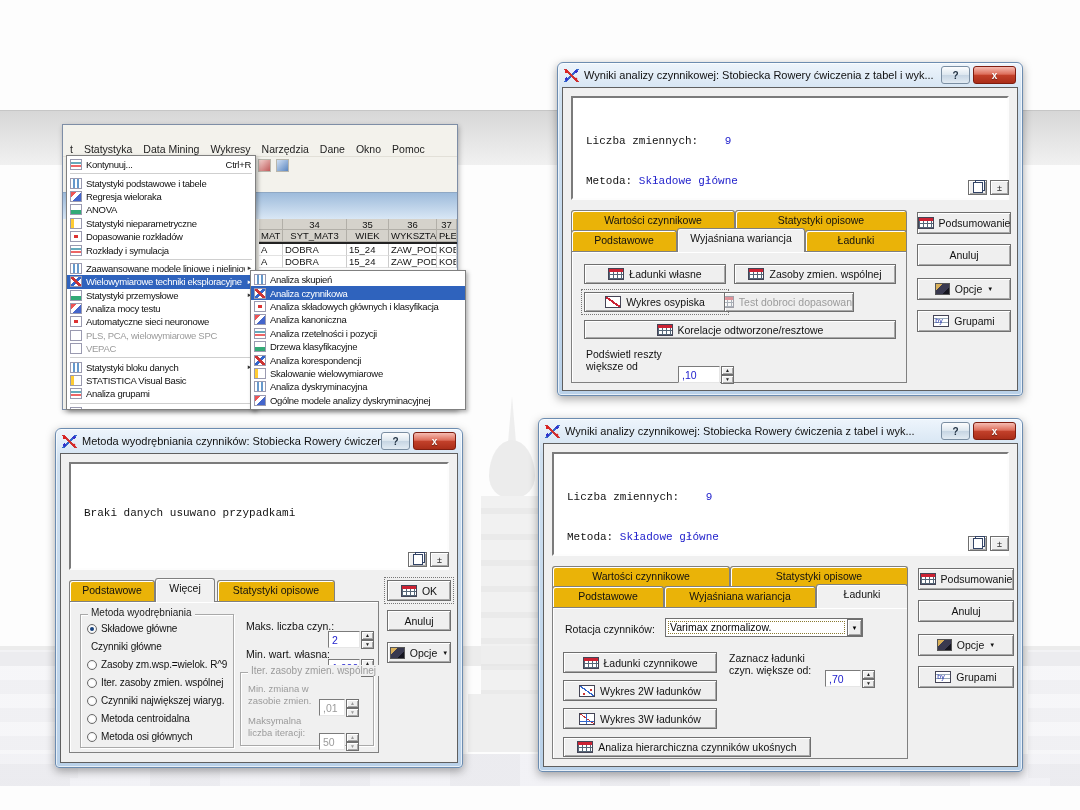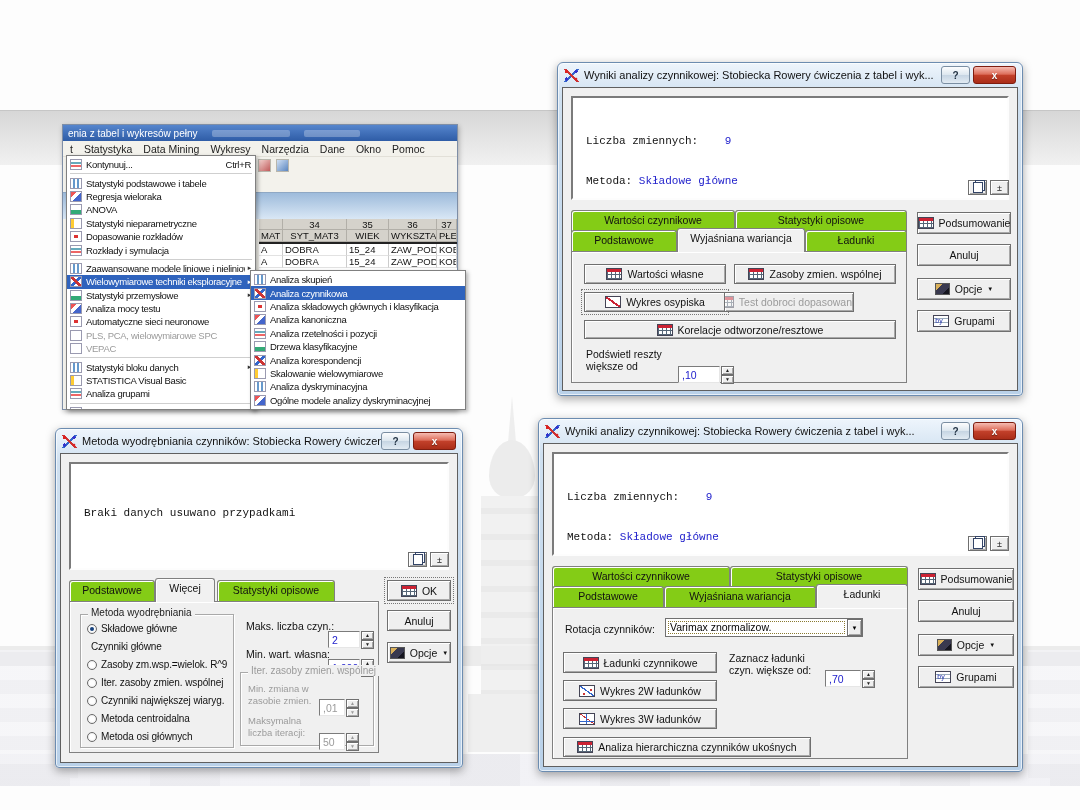--- a/index.html
+++ b/index.html
@@ -17,21 +17,21 @@
           background-image:repeating-linear-gradient(0deg,#e7e7e7 0 6px,#efefef 6px 26px);}
   .t-base{position:absolute;left:0;top:298px;width:88px;height:58px;background:#ededed;}
   .bldg{top:650px;width:78px;height:128px;background:repeating-linear-gradient(0deg,#ececf0 0 14px,#f4f4f7 14px 28px);opacity:.75;}
   
   .r3{background:#efefef;border:1px solid #6f6f6f;box-shadow:inset 1px 1px 0 #fff,inset -1px -1px 0 #a8a8a8;box-sizing:border-box;}
   .sunk{background:#fff;border:1px solid;border-color:#7b7b7b #e6e6e6 #e6e6e6 #7b7b7b;box-sizing:border-box;}
   .pb{display:flex;align-items:center;justify-content:center;gap:5px;font-size:10.5px;color:#111;white-space:nowrap;overflow:hidden;}
   .dis{color:#9b9b9b !important;}
   .dis .itb{opacity:.45;}
   .foc{outline:1px dotted #777;outline-offset:2px;}
-  .tab{position:absolute;background:#84cc16;border:1px solid #808080;border-bottom:none;border-radius:3px 3px 0 0;
+  .tab{position:absolute;background:#eab308;border:1px solid #808080;border-bottom:none;border-radius:3px 3px 0 0;
        box-shadow:inset 1px 1px 0 #fff;font-size:10.5px;color:#111;display:flex;justify-content:center;padding-top:3px;box-sizing:border-box;z-index:1;white-space:nowrap;overflow:hidden;}
   .tab.act{z-index:3;background:#f1f1f1;}
   .pane{position:absolute;background:#f0f0f0;border:1px solid #808080;box-shadow:inset 1px 1px 0 #fff;box-sizing:border-box;z-index:2;}
   .grp{position:absolute;border:1px solid #a9a9a9;box-shadow:inset 1px 1px 0 #fff,1px 1px 0 #fff;box-sizing:border-box;}
   .grp>.lg{position:absolute;top:-8px;left:7px;background:#f0f0f0;padding:0 3px;font-size:10px;color:#222;white-space:nowrap;}
   .grp.gdis>.lg{color:#9b9b9b;}
   .lbl{font-size:10.5px;color:#111;line-height:12px;white-space:nowrap;}
   .lblg{color:#9b9b9b;}
   
   .itb{width:16px;height:12px;flex:none;background:#fff;border:1px solid #445;box-sizing:border-box;
@@ -136,25 +136,20 @@
   <div class="abs tower">
     <div class="t-spike"></div>
     <div class="t-dome"></div>
     <div class="t-body"></div>
     <div class="t-base"></div>
   </div>
   <div class="abs bldg" style="left:0;"></div>
   <div class="abs bldg" style="right:0;width:52px;"></div>
 
   <div class="abs wmenu">
-    <div class="wtbar">
-      <span>enia z tabel i wykresów pełny</span>
-      <span class="blob" style="width:78px;"></span>
-      <span class="blob" style="width:56px;"></span>
-    </div>
     <div class="wmbar">
       <span>t</span>
       <span>Statystyka</span>
       <span>Data Mining</span>
       <span>Wykresy</span>
       <span>Narzędzia</span>
       <span>Dane</span>
       <span>Okno</span>
       <span>Pomoc</span>
     </div>
@@ -368,21 +363,21 @@
 
       <div class="tab" style="left:8px;top:122px;width:164px;height:22px;">Wartości czynnikowe</div>
       <div class="tab" style="left:172px;top:122px;width:172px;height:22px;">Statystyki opisowe</div>
       <div class="tab" style="left:8px;top:142px;width:106px;height:22px;">Podstawowe</div>
       <div class="tab act" style="left:114px;top:140px;width:128px;height:24px;">Wyjaśniana wariancja</div>
       <div class="tab" style="left:242px;top:142px;width:102px;height:22px;">Ładunki</div>
 
       <div class="pane" style="left:8px;top:163px;width:336px;height:132px;">
         <div class="abs pb r3" style="left:12px;top:12px;width:142px;height:20px;">
             <span class="itb"></span>
-            <span>Wartości własne</span>
+            <span>Ładunki własne</span>
           </div>
         <div class="abs pb r3" style="left:162px;top:12px;width:162px;height:20px;">
             <span class="itb"></span>
             <span>Zasoby zmien. wspólnej</span>
           </div>
         <div class="abs pb r3 foc" style="left:12px;top:40px;width:142px;height:20px;">
             <span class="iln"></span>
             <span>Wykres osypiska</span>
           </div>
         <div class="abs pb r3 dis" style="left:152px;top:40px;width:130px;height:20px;">

